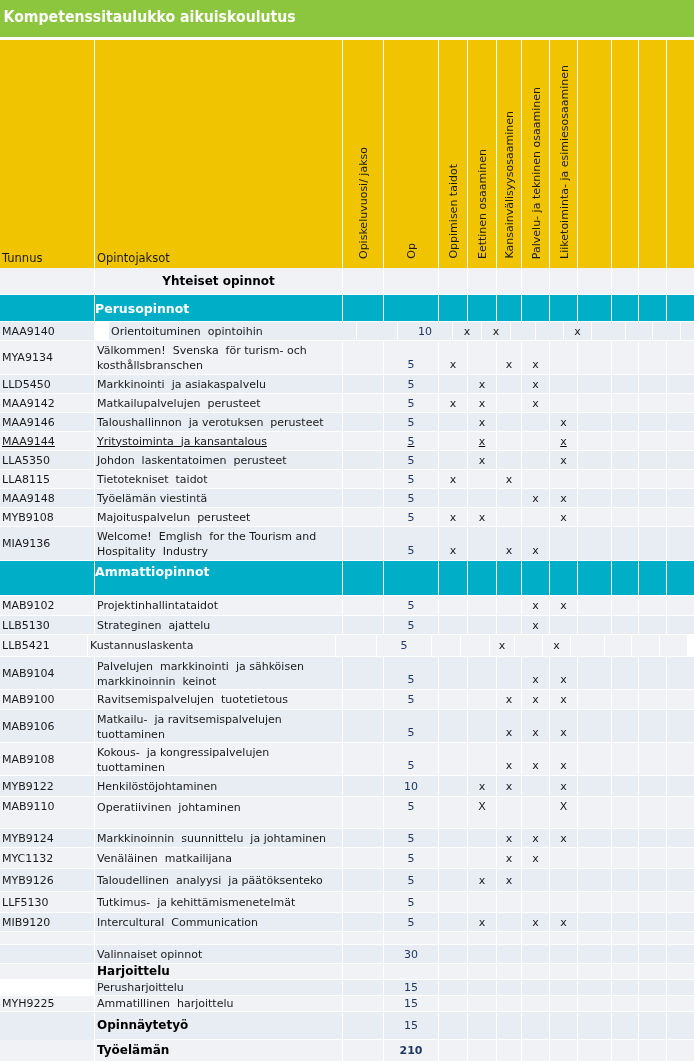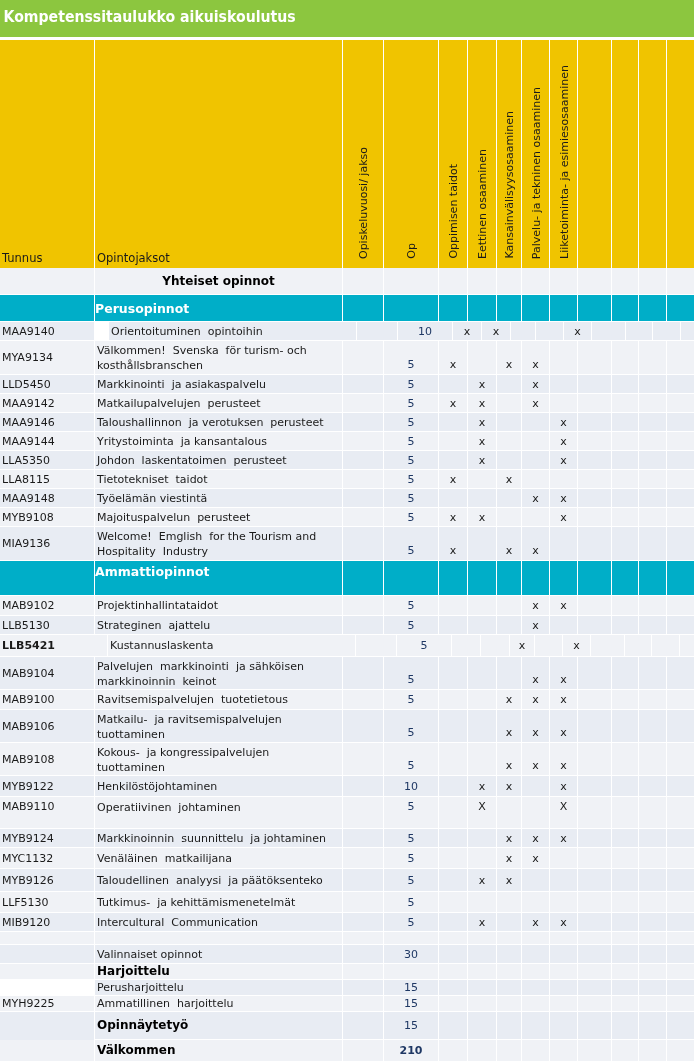--- a/index.html
+++ b/index.html
@@ -191,21 +191,21 @@
         <div class="cell mark-cell" style="width: 29px;"></div>
         <div class="cell mark-cell" style="width: 29px;">x</div>
         <div class="cell mark-cell" style="width: 25px;"></div>
         <div class="cell mark-cell" style="width: 28px;"></div>
         <div class="cell mark-cell" style="width: 28px;">x</div>
         <div class="cell" style="width: 34px;"></div>
         <div class="cell" style="width: 27px;"></div>
         <div class="cell" style="width: 28px;"></div>
         <div class="cell" style="width: 27px;"></div>
       </div>
-      <div class="row shade-a" style="height: 19px;">
+      <div class="row shade-a" style="height: 19px; text-decoration: underline;">
         <div class="cell code-cell" style="width: 95px;">MAA9144</div>
         <div class="cell name-cell" style="width: 248px;">Yritystoiminta  ja kansantalous</div>
         <div class="cell" style="width: 41px;"></div>
         <div class="cell op-cell" style="width: 55px;">5</div>
         <div class="cell mark-cell" style="width: 29px;"></div>
         <div class="cell mark-cell" style="width: 29px;">x</div>
         <div class="cell mark-cell" style="width: 25px;"></div>
         <div class="cell mark-cell" style="width: 28px;"></div>
         <div class="cell mark-cell" style="width: 28px;">x</div>
         <div class="cell" style="width: 34px;"></div>
@@ -328,21 +328,21 @@
         <div class="cell mark-cell" style="width: 29px;"></div>
         <div class="cell mark-cell" style="width: 25px;"></div>
         <div class="cell mark-cell" style="width: 28px;">x</div>
         <div class="cell mark-cell" style="width: 28px;"></div>
         <div class="cell" style="width: 34px;"></div>
         <div class="cell" style="width: 27px;"></div>
         <div class="cell" style="width: 28px;"></div>
         <div class="cell" style="width: 27px;"></div>
       </div>
       <div class="row shade-a" style="height: 22px;">
-        <div class="cell code-cell" style="width: 108px; font-weight: bold;">LLB5421</div>
+        <div class="cell code-cell" style="width: 88px;">LLB5421</div>
         <div class="cell name-cell" style="width: 248px;">Kustannuslaskenta</div>
         <div class="cell" style="width: 41px;"></div>
         <div class="cell op-cell" style="width: 55px;">5</div>
         <div class="cell mark-cell" style="width: 29px;"></div>
         <div class="cell mark-cell" style="width: 29px;"></div>
         <div class="cell mark-cell" style="width: 25px;">x</div>
         <div class="cell mark-cell" style="width: 28px;"></div>
         <div class="cell mark-cell" style="width: 28px;">x</div>
         <div class="cell" style="width: 34px;"></div>
         <div class="cell" style="width: 27px;"></div>
@@ -602,21 +602,21 @@
         <div class="cell mark-cell" style="width: 25px;"></div>
         <div class="cell mark-cell" style="width: 28px;"></div>
         <div class="cell mark-cell" style="width: 28px;"></div>
         <div class="cell" style="width: 34px;"></div>
         <div class="cell" style="width: 27px;"></div>
         <div class="cell" style="width: 28px;"></div>
         <div class="cell" style="width: 27px;"></div>
       </div>
       <div class="row shade-a" style="height: 22px;">
         <div class="cell code-cell" style="width: 95px;"></div>
-        <div class="cell name-cell bold-label" style="width: 248px;">Välkommen</div>
+        <div class="cell name-cell bold-label" style="width: 248px;">Työelämän</div>
         <div class="cell" style="width: 41px;"></div>
         <div class="cell op-cell op-bold" style="width: 55px;">210</div>
         <div class="cell mark-cell" style="width: 29px;"></div>
         <div class="cell mark-cell" style="width: 29px;"></div>
         <div class="cell mark-cell" style="width: 25px;"></div>
         <div class="cell mark-cell" style="width: 28px;"></div>
         <div class="cell mark-cell" style="width: 28px;"></div>
         <div class="cell" style="width: 34px;"></div>
         <div class="cell" style="width: 27px;"></div>
         <div class="cell" style="width: 28px;"></div>

